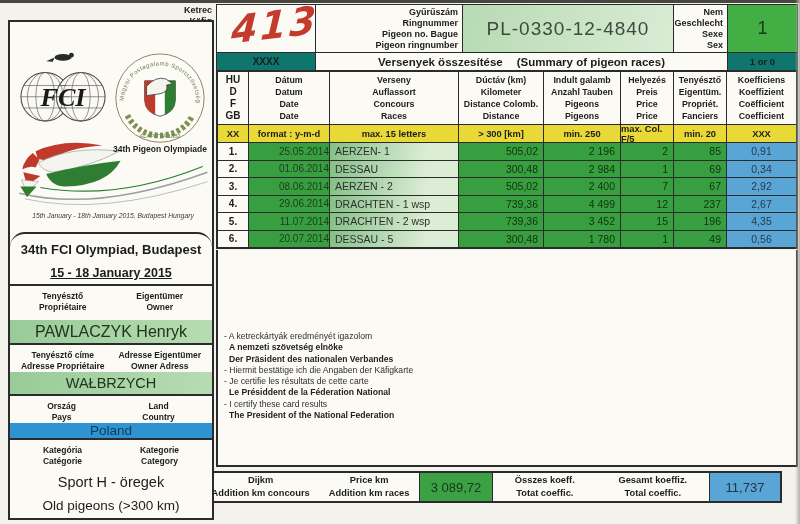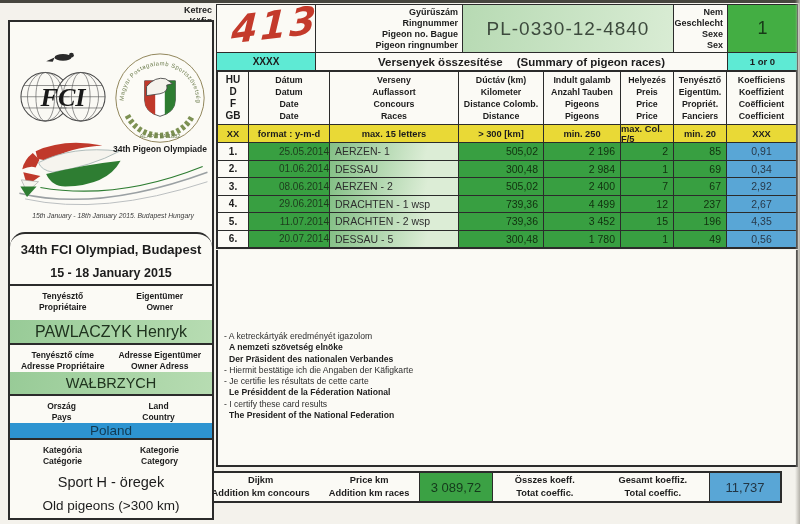--- a/index.html
+++ b/index.html
@@ -9,21 +9,21 @@
   .ml{white-space:pre-line;}
   .cell{position:absolute;border:1.5px solid #2b2b2b;box-sizing:border-box;background:#fbfaf5;}
   
   .cage-labels{position:absolute;left:118px;top:5px;width:94px;text-align:right;font-size:9px;font-weight:bold;line-height:10.5px;}
   .cage-cell{left:216px;top:4px;width:100px;height:49px;}
   .handwritten{position:absolute;left:14px;top:-2px;font-family:"DejaVu Sans",sans-serif;font-style:italic;font-weight:bold;font-size:38px;color:#c43a2b;transform:rotate(-7deg) skewX(-10deg);letter-spacing:3px;}
   .ring-labels{left:315px;top:4px;width:148px;height:49px;text-align:right;font-size:9px;font-weight:bold;line-height:11px;padding:2px 4px 0 0;}
   .ring-value{left:462px;top:4px;width:212px;height:49px;background:linear-gradient(100deg,#b7dab3,#d9ecd4);display:flex;align-items:center;justify-content:center;font-size:19px;color:#3d4a3d;letter-spacing:1px;}
   .sex-labels{left:673px;top:4px;width:55px;height:49px;text-align:right;font-size:9px;font-weight:bold;line-height:11px;padding:2px 4px 0 0;}
   .sex-value{left:727px;top:4px;width:71px;height:49px;background:#43ae43;display:flex;align-items:center;justify-content:center;font-size:18px;color:#173a17;}
-  .yellow{background:#5eead4;}
+  .yellow{background:#0f766e;}
   .xxxx{left:216px;top:52px;width:100px;height:19px;display:flex;align-items:center;justify-content:center;font-size:10px;font-weight:bold;}
   .summary-title{left:315px;top:52px;width:413px;height:19px;display:flex;align-items:center;justify-content:center;font-size:11.5px;font-weight:bold;gap:14px;}
   .one-or-zero{left:727px;top:52px;width:71px;height:19px;display:flex;align-items:center;justify-content:center;font-size:9.5px;font-weight:bold;}
   
   .races{position:absolute;left:216px;top:70px;display:grid;grid-template-columns:30px 80px 128px 84px 76px 52px 52px 69px;grid-template-rows:52px 17px repeat(6,16.5px);gap:1px;background:#2b2b2b;border:2px solid #2b2b2b;}
   .races>div{background:#fbfaf5;display:flex;align-items:center;justify-content:center;overflow:hidden;}
   .hc{font-size:8.8px;font-weight:bold;line-height:12px;text-align:center;}
   .lang{font-size:10px;font-weight:bold;line-height:12px;text-align:center;}
   .yc{background:#e9d936 !important;font-size:9.3px;font-weight:bold;}
   .numc{font-size:10px;font-weight:bold;}
@@ -48,21 +48,21 @@
   .sec{border-top:2px solid #2b2b2b;box-sizing:border-box;}
   .sec:first-child{border-top:none;}
   .sec-logos{height:210px;position:relative;}
   .fci-svg{position:absolute;left:6px;top:28px;}
   .hun-svg{position:absolute;left:102px;top:26px;}
   .pigeon-svg{position:absolute;left:0px;top:112px;}
   .oly-title{position:absolute;left:98px;top:122px;width:104px;font-size:8.5px;font-weight:bold;text-align:center;}
   .oly-sub{position:absolute;left:8px;top:190px;width:190px;font-size:6.8px;font-style:italic;text-align:center;color:#3a3a3a;}
   .sec-event{height:52px;text-align:center;border-radius:15px;}
   .ev1{font-size:13px;font-weight:bold;padding-top:8px;}
-  .ev2{font-size:12.5px;font-weight:bold;padding-top:9px;}
+  .ev2{font-size:12.5px;font-weight:bold;padding-top:9px;text-decoration:underline;}
   .lblrow{display:flex;align-items:flex-start;justify-content:space-around;text-align:center;font-size:8.5px;font-weight:bold;line-height:11px;padding:5px 4px 0 4px;box-sizing:border-box;}
   .sec-owner{height:59px;display:flex;flex-direction:column;}
   .sec-addr{height:51px;display:flex;flex-direction:column;}
   .bar-green{margin-top:auto;height:23px;background:linear-gradient(100deg,#98cb97,#b7dcb2);display:flex;align-items:center;justify-content:center;font-size:16px;color:#20341f;}
   .bar-green.small{font-size:14.5px;}
   .sec-country{height:44px;display:flex;flex-direction:column;}
   .bar-blue{margin-top:auto;height:21px;background:#2d94d1;display:flex;align-items:center;justify-content:center;font-size:13.5px;color:#123a52;}
   .sec-cat{flex:1;}
   .cat1{font-size:14.5px;text-align:center;padding-top:7px;}
   .cat2{font-size:13.5px;text-align:center;padding-top:8px;}

